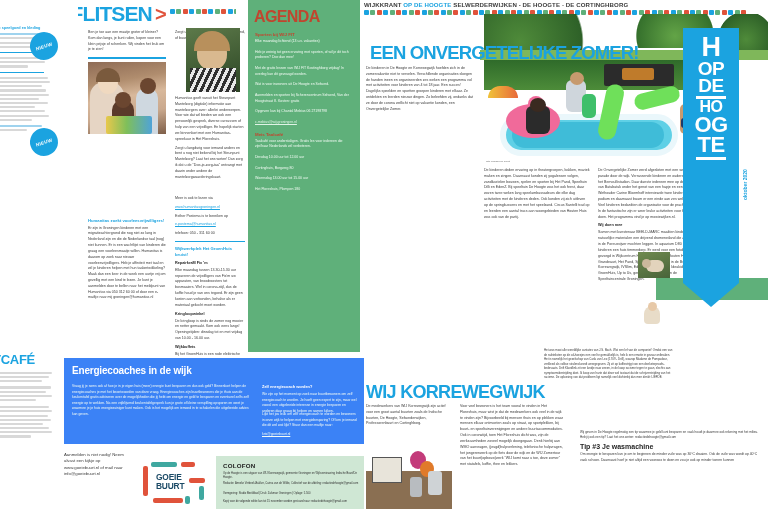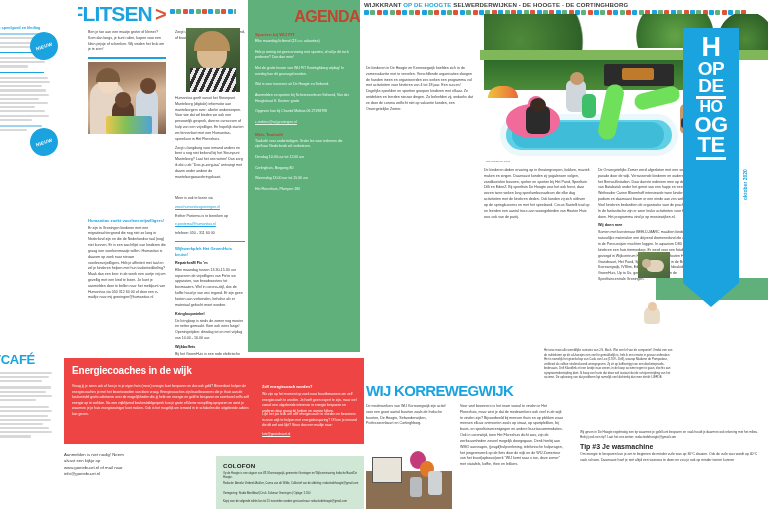--- a/index.html
+++ b/index.html
@@ -57,21 +57,21 @@
   .colC{position:absolute;left:88px;top:218px;width:78px;}
   .colD{position:absolute;left:175px;top:196px;width:70px;}
 
   .photo{position:absolute;background:#cbb8a6;overflow:hidden;}
   .photo .sky{position:absolute;inset:0;}
 
   
   .agenda{position:absolute;left:248px;top:0;width:112px;height:352px;background:#5FB07A;}
   .agenda h1{
     margin:0;padding:8px 0 0 6px;
-    font-size:16px;font-weight:bold;color:#C0462F;letter-spacing:-.6px;text-align:right;
+    font-size:16px;font-weight:bold;color:#C0462F;letter-spacing:-.6px;
   }
   .agenda .ag-body{padding:6px 7px 0 7px;}
   .ag-h{color:#C0462F;font-weight:bold;font-size:4.4px;margin:0 0 2px 0;}
   .ag-p{font-size:3.5px;line-height:1.62;color:#f2fbf4;margin:0 0 5px 0;}
   .ag-link{color:#DFF3E5;text-decoration:underline;}
 
   
   .rightpage{position:absolute;left:360px;top:0;width:408px;height:509px;background:#fff;}
   .masthead{
     position:absolute;left:4px;top:1px;width:400px;
@@ -125,38 +125,38 @@
   .bloedlink{position:absolute;left:544px;top:300px;width:90px;height:46px;background:#5FB07A;}
   .bl-kicker{position:absolute;left:8px;top:6px;font-size:3.6px;font-weight:bold;color:#fff;letter-spacing:.5px;}
   .bl-title{position:absolute;left:8px;top:14px;font-size:8px;font-weight:bold;color:#fff;letter-spacing:-.2px;}
   .bl-photo{position:absolute;left:638px;top:298px;width:36px;height:30px;overflow:hidden;}
   .bl-text{position:absolute;left:544px;top:348px;width:130px;}
 
   
   .greenband{position:absolute;background:#cfe7d4;}
 
   
-  .energie{position:absolute;left:64px;top:358px;width:300px;height:86px;background:#ef4444;}
+  .energie{position:absolute;left:64px;top:358px;width:300px;height:86px;background:#3b82f6;}
   .energie h2{margin:0;padding:7px 0 0 8px;font-size:10px;font-weight:bold;color:#fff;letter-spacing:-.2px;}
   .en-col{position:absolute;font-size:3.4px;line-height:1.62;color:#f3fbf5;}
   .en-h{font-weight:bold;color:#fff;font-size:3.9px;margin:0 0 2px 0;}
 
   .aanmelden{position:absolute;left:64px;top:452px;width:72px;font-size:4.3px;line-height:1.5;color:#3a3a3a;}
   .goeie{position:absolute;left:143px;top:462px;width:66px;height:42px;}
   .goeie .bar{position:absolute;background:#E0533B;}
   .goeie .bar.t{background:#3FA8A0;}
   .goeie .gtxt{position:absolute;left:13px;top:11px;font-size:8.4px;font-weight:bold;color:#1b4a66;letter-spacing:-.2px;line-height:1.12;}
 
   .colofon{position:absolute;left:216px;top:456px;width:148px;height:53px;background:#cfe7d4;}
   .colofon h3{margin:0;padding:6px 0 0 7px;font-size:6.2px;font-weight:bold;color:#1e1e1e;letter-spacing:.2px;}
   .colofon .cf{position:absolute;left:7px;width:136px;font-size:2.7px;line-height:1.6;color:#2f2f2f;}
 
   
   .kw-title{
-    position:absolute;left:366px;top:382px;font-size:15px;font-weight:bold;color:#1BA3E0;
+    position:absolute;left:366px;top:382px;font-size:18px;font-weight:bold;color:#1BA3E0;
     letter-spacing:-.7px;white-space:nowrap;
   }
   .kw-c1{position:absolute;left:366px;top:404px;width:86px;}
   .kw-photo{position:absolute;left:366px;top:437px;width:86px;height:72px;overflow:hidden;}
   .kw-c2{position:absolute;left:460px;top:404px;width:104px;}
 
   .klimaat{position:absolute;left:570px;top:393px;width:198px;height:33px;}
   .klimaat .tab{
     position:absolute;left:0;top:0;width:176px;height:33px;background:#9C5A3C;
   }
@@ -400,20 +400,21 @@
     </div>
 
     <div class="hero-photo" style="left:120px;top:14px;width:290px;height:46px;">
       <div class="sky" style="background:linear-gradient(180deg,#8fd0ee 0%,#bfe4f4 55%,#d9eef8 100%);"></div>
       <div style="position:absolute;left:4px;top:0;width:120px;height:46px;background:radial-gradient(circle at 30% 60%,#4f8b3a,#2e6128 70%,transparent 72%);"></div>
       <div style="position:absolute;left:150px;top:-6px;width:90px;height:40px;background:radial-gradient(circle at 50% 70%,#63a447,#35702c 72%,transparent 74%);"></div>
       <div style="position:absolute;left:236px;top:0;width:60px;height:46px;background:radial-gradient(circle at 50% 55%,#4f8b3a,#2e6128 70%,transparent 72%);"></div>
       <div style="position:absolute;left:0;top:36px;width:290px;height:10px;background:#7fb75a;"></div>
     </div>
 
+    <div class="hero-title">EEN ONVERGETELIJKE ZOMER!</div>
 
     <div class="hero-photo2">
       <div class="sky" style="background:linear-gradient(180deg,#5d9c3e 0%,#6fae49 38%,#7bb954 100%);"></div>
       <div style="position:absolute;left:0;top:0;width:222px;height:30px;background:linear-gradient(180deg,#2f6b2a,#4d8c39);"></div>
       <div style="position:absolute;left:120px;top:4px;width:70px;height:22px;background:#2b2b2b;border-radius:2px;"></div>
       <div style="position:absolute;left:138px;top:8px;width:32px;height:12px;background:#d98a2b;border-radius:2px;opacity:.85;"></div>
 
       <div style="position:absolute;left:16px;top:54px;width:178px;height:42px;background:#5fd0e6;border-radius:22px;border:6px solid #eaf7fb;box-sizing:border-box;"></div>
       <div style="position:absolute;left:28px;top:62px;width:152px;height:26px;background:#3fbcd8;border-radius:14px;"></div>
 
@@ -484,20 +485,33 @@
     <h2>Energiecoaches in de wijk</h2>
     <div class="en-col" style="left:8px;top:26px;width:180px;">Vraag jij je soms ook af hoe je in je eigen huis (meer) energie kunt besparen en dus ook geld? Binnenkort helpen de energiecoaches je met het beantwoorden van deze vraag. Energiecoaches zijn buurtbewoners die je thuis aan de keukentafel gratis adviseren over de mogelijkheden die jij hebt om energie en geld te besparen en eventueel zelfs zelf energie op te wekken. Na een vrijblijvend keukentafelgesprek kun je grote of kleine verspilling opsporen en weet je waarmee je je huis energiezuiniger kunt maken. Ook is het mogelijk om iemand in te schakelen die uitgebreide advies kan geven.</div>
     <div class="en-h" style="position:absolute;left:198px;top:26px;width:96px;">Zelf energiecoach worden?</div>
     <div class="en-col" style="left:198px;top:34px;width:96px;">We zijn op het moment op zoek naar buurtbewoners om zelf energiecoach te worden. Je hoeft geen expert te zijn, maar wel vooral een uitgebreide interesse in energie besparen en anderen daar graag bij helpen en samen kijken.</div>
     <div class="en-col" style="left:198px;top:54px;width:96px;">Lijkt het jou leuk om zelf energiecoach te worden en bewoners in onze wijk te helpen met energiebesparing? Of ken je iemand die dit wel wat lijkt? Stuur dan een mailtje naar:</div>
     <div class="en-col ag-link" style="left:198px;top:74px;width:96px;">kris@goeiebuurt.nl</div>
   </div>
 
   <div class="aanmelden">Aanmelden is niet nodig! Neem alvast een kijkje op www.goeiebuurt.nl of mail naar info@goeiebuurt.nl</div>
 
+  <div class="goeie">
+    <div class="bar" style="left:0;top:4px;width:5px;height:30px;border-radius:2px;"></div>
+    <div class="bar t" style="left:8px;top:0;width:26px;height:5px;border-radius:2px;"></div>
+    <div class="bar" style="left:38px;top:0;width:14px;height:5px;border-radius:2px;"></div>
+    <div class="bar" style="left:46px;top:16px;width:16px;height:5px;border-radius:2px;"></div>
+    <div class="bar t" style="left:56px;top:24px;width:5px;height:14px;border-radius:2px;"></div>
+    <div class="bar" style="left:10px;top:36px;width:30px;height:5px;border-radius:2px;"></div>
+    <div class="bar t" style="left:42px;top:34px;width:5px;height:8px;border-radius:2px;"></div>
+    <div class="gtxt">
+      <span>GOEIE</span><br>
+      <span>BUURT</span>
+    </div>
+  </div>
 
   <div class="colofon">
     <h3>COLOFON</h3>
     <div class="cf" style="top:16px;">Op de Hoogte is een uitgave van WIJ Korrewegwijk, gemeente Groningen en Wijkvernieuwing Indische Buurt/De Hoogte.</div>
     <div class="cf" style="top:26px;">Redactie: Anneke Verbeek-Bakker, Carina van de Wilde, Collectief van de afdeling: redactiedehoogte@gmail.com</div>
     <div class="cf" style="top:36px;">Vormgeving: Studio Beeldbad | Druk: Zalsman Groningen | Oplage: 5.500</div>
     <div class="cf" style="top:44px;">Kopij voor de volgende editie kan tot 15 november worden gestuurd naar: redactiedehoogte@gmail.com</div>
   </div>
 
   <div class="kw-title">WIJ KORREWEGWIJK</div>

